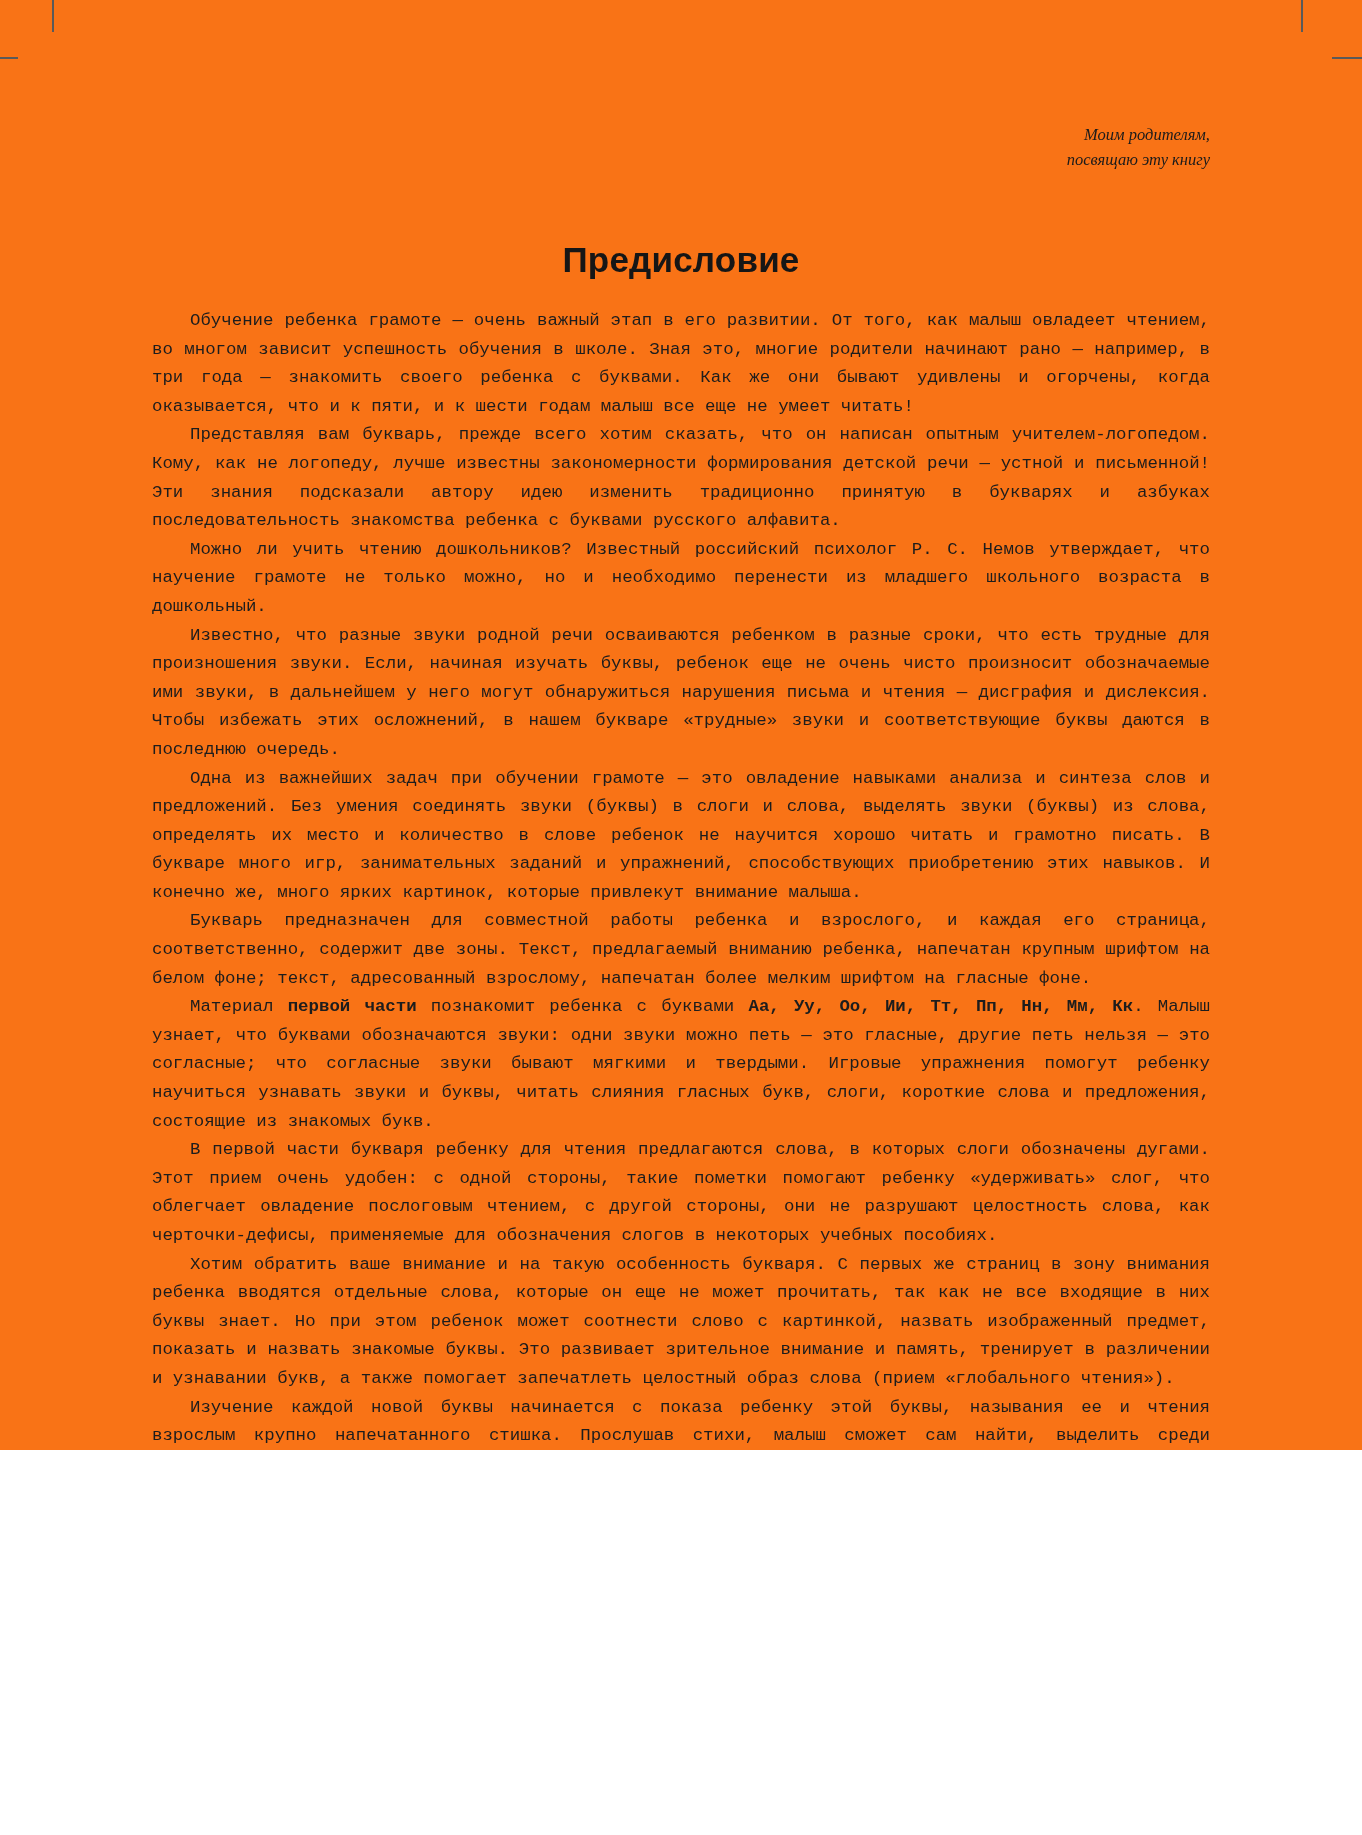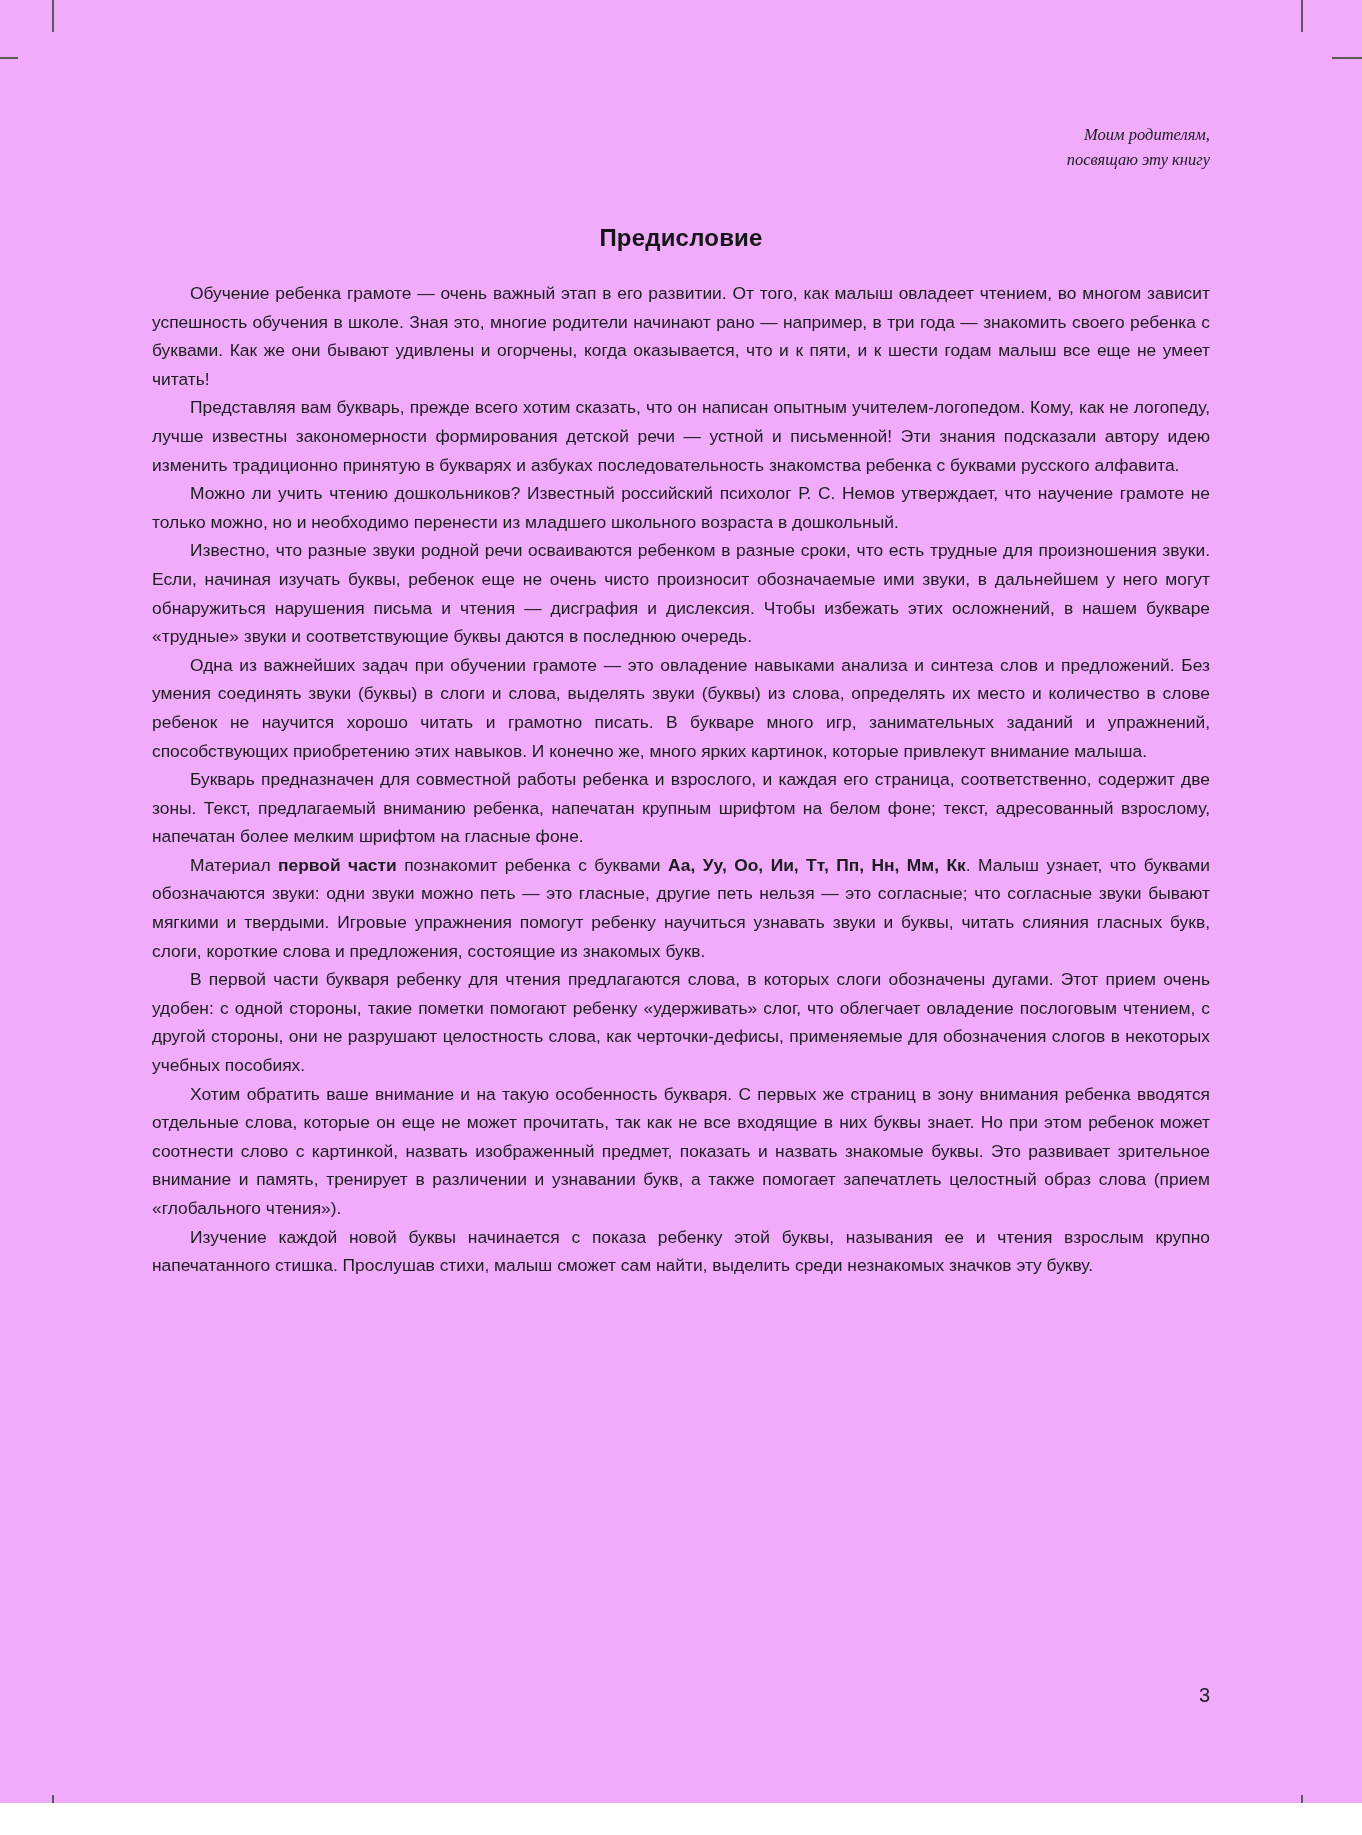--- a/index.html
+++ b/index.html
@@ -3,22 +3,22 @@
 <meta charset="utf-8">
 <style>
   html, body {
     margin: 0;
     padding: 0;
     background: #ffffff;
   }
   .page {
     position: relative;
     width: 1362px;
-    height: 1803px;
-    background: #f0abfc;
+    height: 1450px;
+    background: #f97316;
     overflow: hidden;
     font-family: "Liberation Sans", sans-serif;
     color: #1a1a1a;
     box-sizing: border-box;
   }
 
   
   .crop {
     position: absolute;
     background: #5a5a5a;
@@ -45,40 +45,41 @@
     font-family: "Liberation Serif", serif;
     font-style: italic;
     font-size: 16.5px;
     line-height: 25px;
     color: #1b1b1b;
   }
   .dedication .ded-line { display: block; white-space: nowrap; }
 
   
   .chapter-title {
-    margin: 0;
+    margin: 16px;
     padding-top: 52px;
     text-align: center;
     font-family: "Liberation Sans", sans-serif;
     font-weight: bold;
-    font-size: 24px;
+    font-size: 35px;
     letter-spacing: 0.2px;
     color: #161616;
   }
 
   
   .body-copy {
     margin-top: 27px;
     font-size: 17.4px;
     line-height: 28.6px;
     text-align: justify;
     text-justify: inter-word;
     color: #1d1d1d;
     -webkit-hyphens: manual;
     hyphens: manual;
+    font-family: Liberation Mono, monospace;
   }
   .body-copy p {
     margin: 0;
     text-indent: 38px;
   }
   .body-copy p b { font-weight: bold; }
 
   
   .folio {
     position: absolute;

